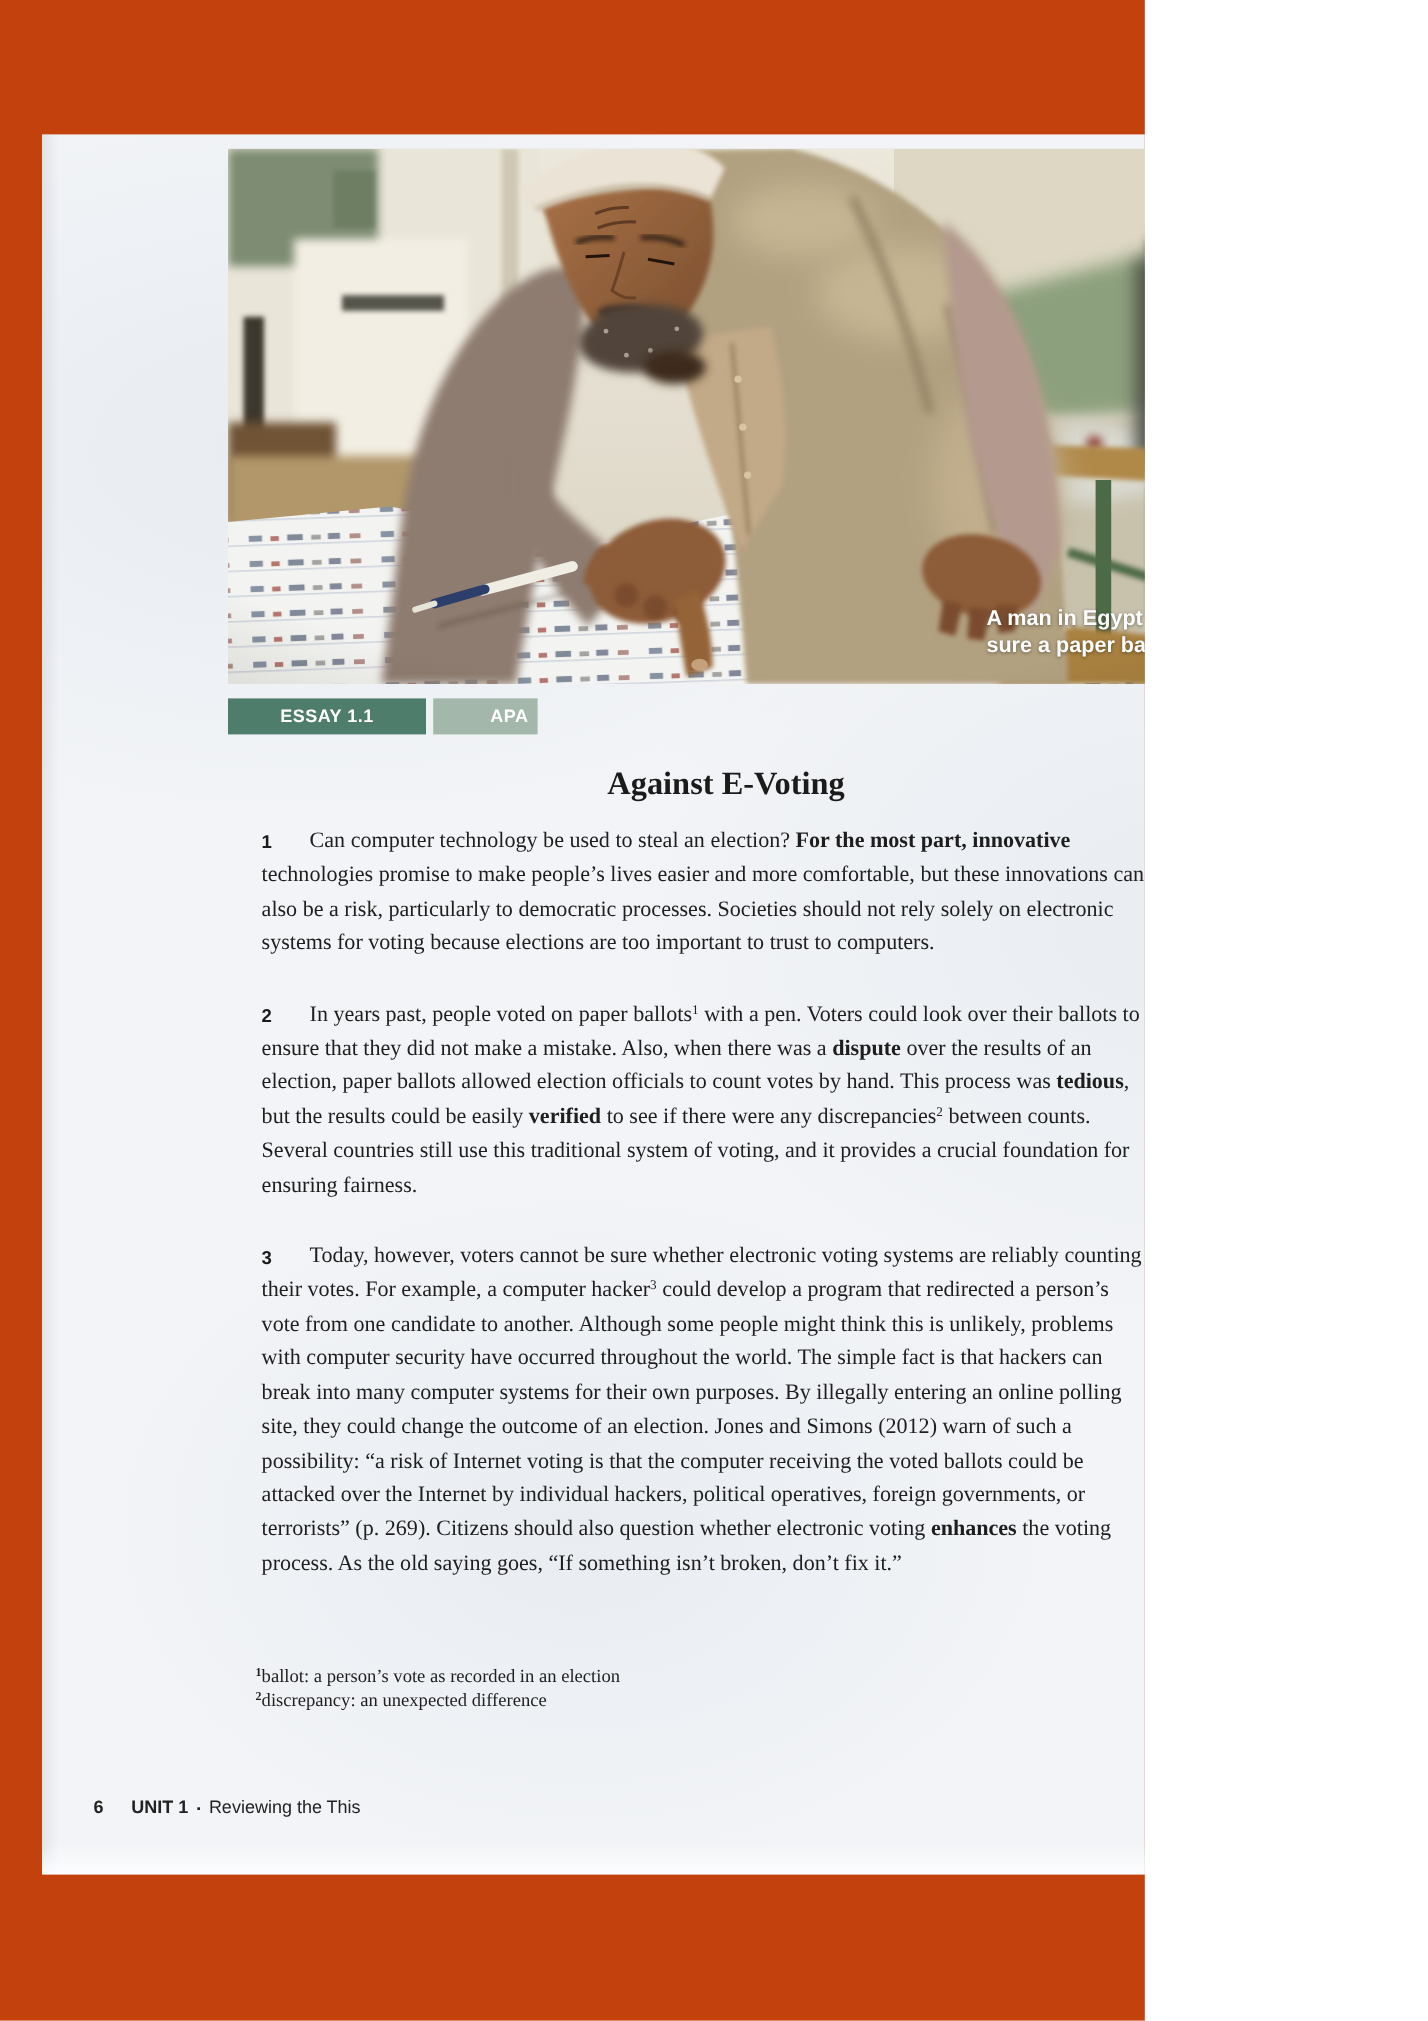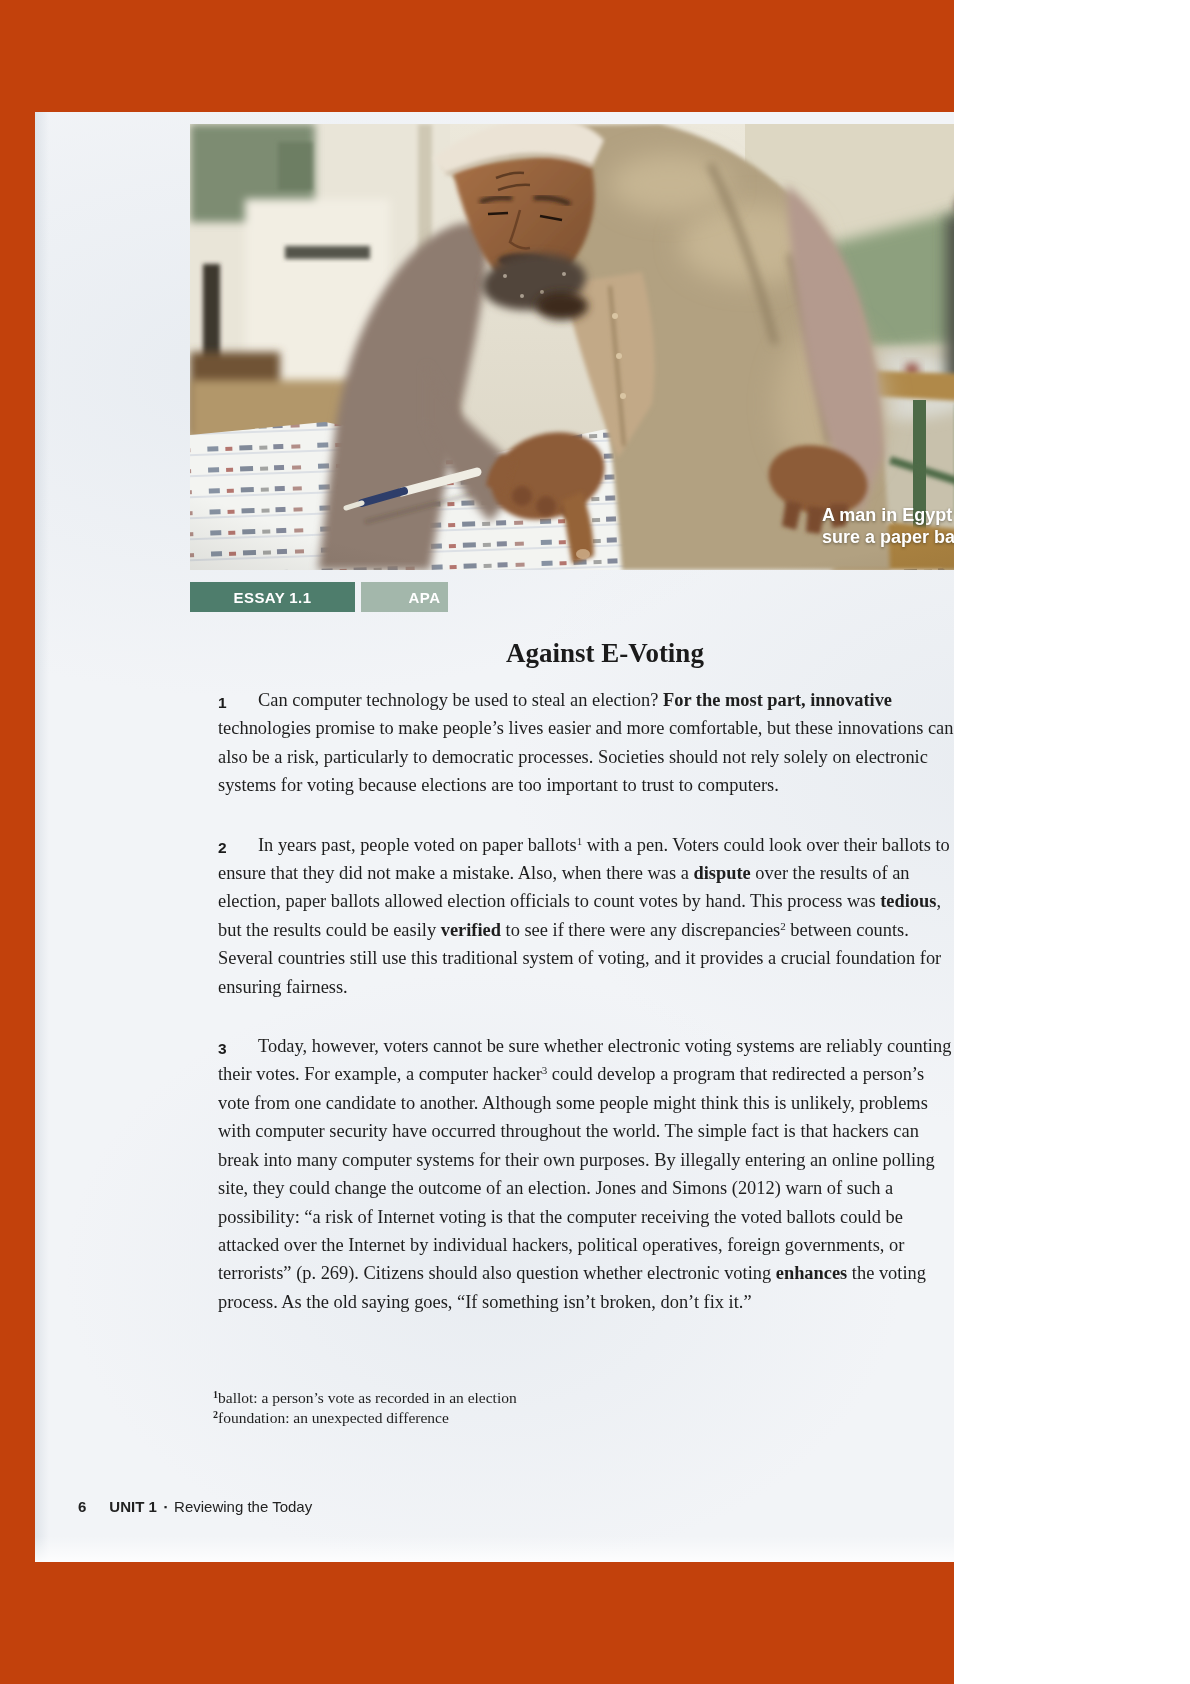--- a/index.html
+++ b/index.html
@@ -202,24 +202,24 @@
     <h1 class="essay-title">Against E-Voting</h1>
 
     <div class="essay-body" id="essay-paragraphs">
         <p class="essay-para"><span class="para-num">1</span><span>Can computer technology be used to steal an election? </span><span class="b">For the most part, innovative</span><span> technologies promise to make people’s lives easier and more comfortable, but these innovations can also be a risk, particularly to democratic processes. Societies should not rely solely on electronic systems for voting because elections are too important to trust to computers.</span></p>
         <p class="essay-para"><span class="para-num">2</span><span>In years past, people voted on paper ballots</span><sup>1</sup><span> with a pen. Voters could look over their ballots to ensure that they did not make a mistake. Also, when there was a </span><span class="b">dispute</span><span> over the results of an election, paper ballots allowed election officials to count votes by hand. This process was </span><span class="b">tedious</span><span>, but the results could be easily </span><span class="b">verified</span><span> to see if there were any discrepancies</span><sup>2</sup><span> between counts. Several countries still use this traditional system of voting, and it provides a crucial foundation for ensuring fairness.</span></p>
         <p class="essay-para"><span class="para-num">3</span><span>Today, however, voters cannot be sure whether electronic voting systems are reliably counting their votes. For example, a computer hacker</span><sup>3</sup><span> could develop a program that redirected a person’s vote from one candidate to another. Although some people might think this is unlikely, problems with computer security have occurred throughout the world. The simple fact is that hackers can break into many computer systems for their own purposes. By illegally entering an online polling site, they could change the outcome of an election. Jones and Simons (2012) warn of such a possibility: “a risk of Internet voting is that the computer receiving the voted ballots could be attacked over the Internet by individual hackers, political operatives, foreign governments, or terrorists” (p. 269). Citizens should also question whether electronic voting </span><span class="b">enhances</span><span> the voting process. As the old saying goes, “If something isn’t broken, don’t fix it.”</span></p>
       </div>
 
     <div class="footnotes" id="footnotes">
         <div class="footnote"><sup>1</sup><span>ballot: a person’s vote as recorded in an election</span></div>
-        <div class="footnote"><sup>2</sup><span>foundation: an unexpected difference</span></div>
+        <div class="footnote"><sup>2</sup><span>discrepancy: an unexpected difference</span></div>
       </div>
 
     <div class="page-footer">
       <span class="pg">6</span>
       <span class="unit">UNIT 1</span>
       <span class="sep">▪</span>
-      <span class="section">Reviewing the Today</span>
+      <span class="section">Reviewing the This</span>
     </div>
 
   </div>
 </div>
 
 </body></html>

